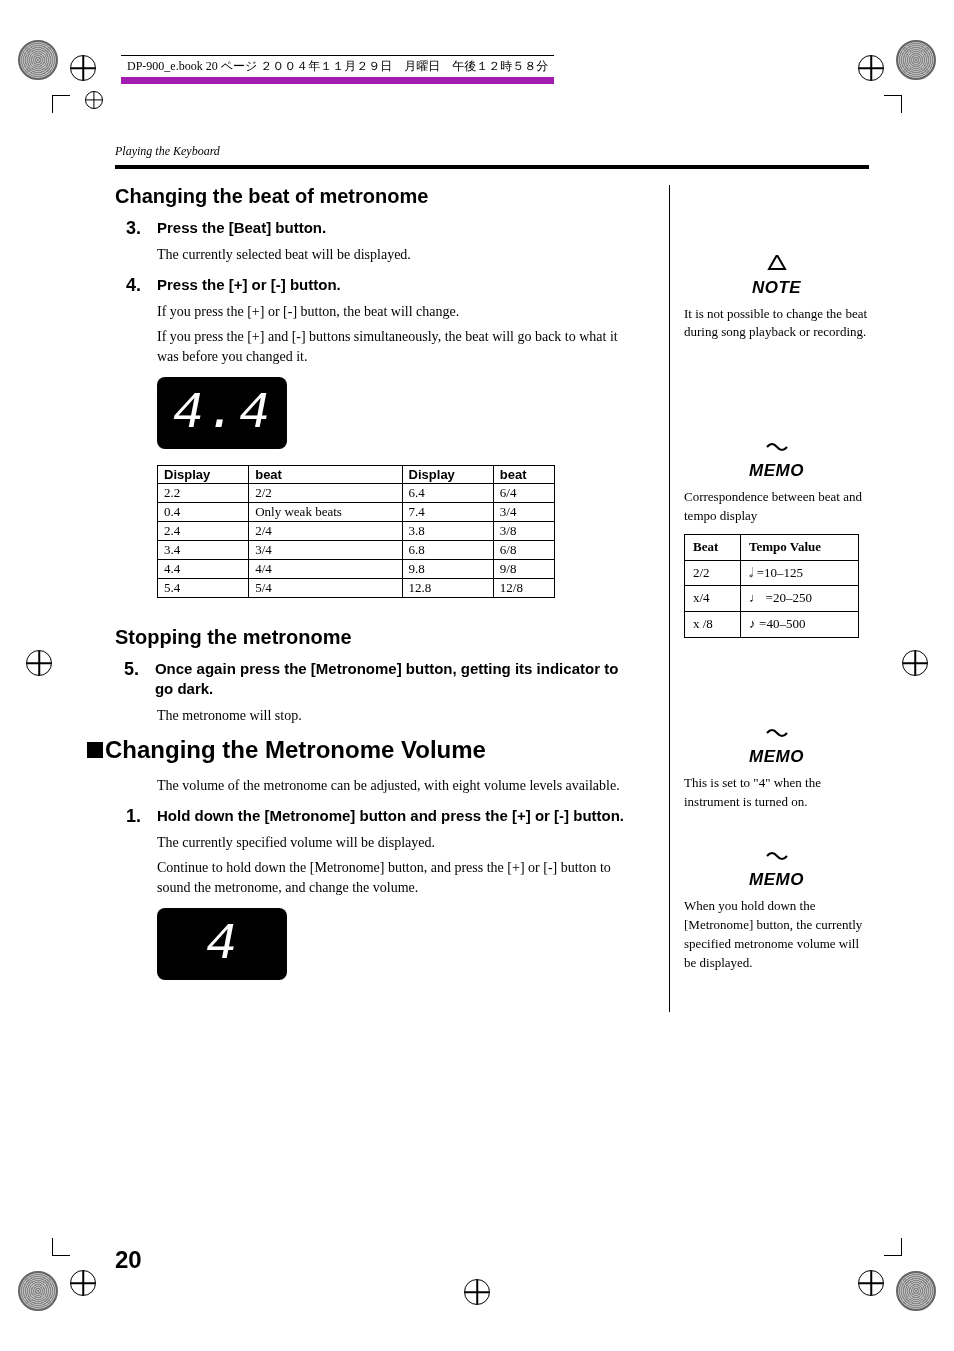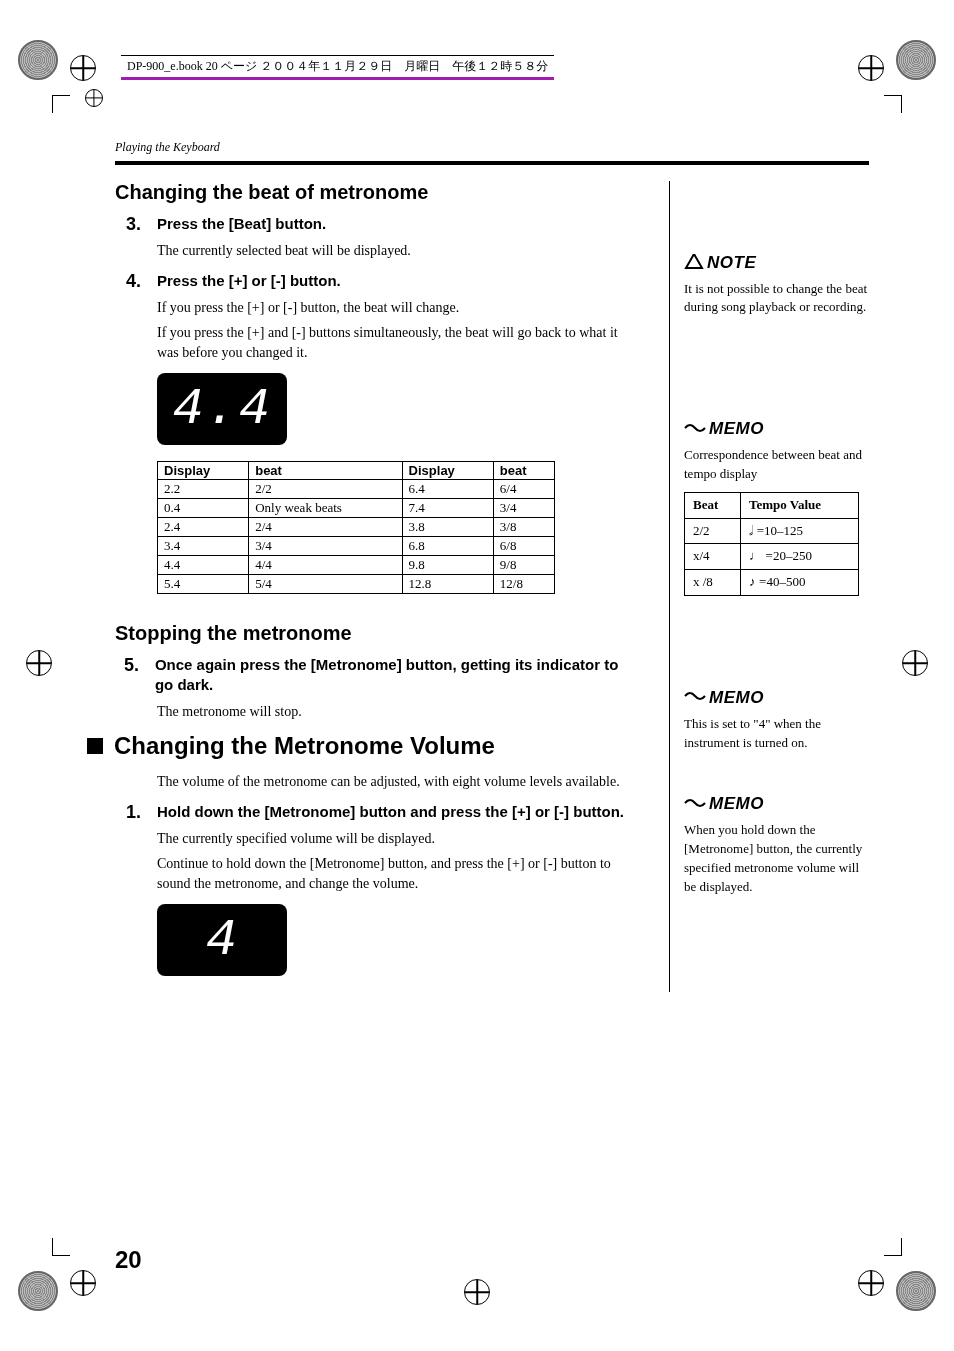--- a/index.html
+++ b/index.html
@@ -53,21 +53,21 @@
     position: absolute;
     top: 55px;
     left: 85px;
     right: 85px;
     bottom: 55px;
   }
   .header-line {
     font-size: 12px;
     padding: 2px 6px;
     border-top: 1px solid #000;
-    border-bottom: 3px solid #a21caf;
+    border-bottom: 7px solid #a21caf;
     margin: 0 12px 60px 12px;
     display: inline-block;
   }
   .breadcrumb-row { display:flex; align-items:center; gap:6px; }
   .reg-inline { width:18px; height:18px; border:1.2px solid #000; border-radius:50%; position:relative; flex:none;}
   .reg-inline::before{content:"";position:absolute;width:100%;height:1.2px;background:#000;top:50%;left:0;transform:translateY(-50%);}
   .reg-inline::after{content:"";position:absolute;height:100%;width:1.2px;background:#000;left:50%;top:0;transform:translateX(-50%);}
 
   .section-label {
     font-size: 12px;
@@ -93,21 +93,21 @@
     font-size: 20px;
     margin: 0 0 10px 0;
   }
   h2.section {
     font-family: Arial, Helvetica, sans-serif;
     font-weight: 700;
     font-size: 24px;
     margin: 10px 0 12px -28px;
     display: flex;
     align-items: center;
-    gap: 11px;
+    gap: 2px;
   }
   .sq { width: 16px; height: 16px; background: #000; display: inline-block; }
   .step {
     display: flex;
     gap: 16px;
     margin-bottom: 6px;
   }
   .step-num {
     font-family: Arial, Helvetica, sans-serif;
     font-weight: 800;
@@ -164,20 +164,21 @@
   .side-block .label {
     font-family: Arial, Helvetica, sans-serif;
     font-weight: 900;
     font-style: italic;
     font-size: 17px;
     letter-spacing: .5px;
     display: flex;
     align-items: center;
     gap: 3px;
     margin-bottom: 4px;
+    flex-direction: column;
   }
   .note-icon { position: relative; width: 20px; height: 18px; }
   .note-icon svg { display:block; }
   .memo-icon svg { display:block; }
 
   table.tempo {
     border-collapse: collapse;
     font-size: 13px;
     margin-top: 8px;
     width: 175px;

